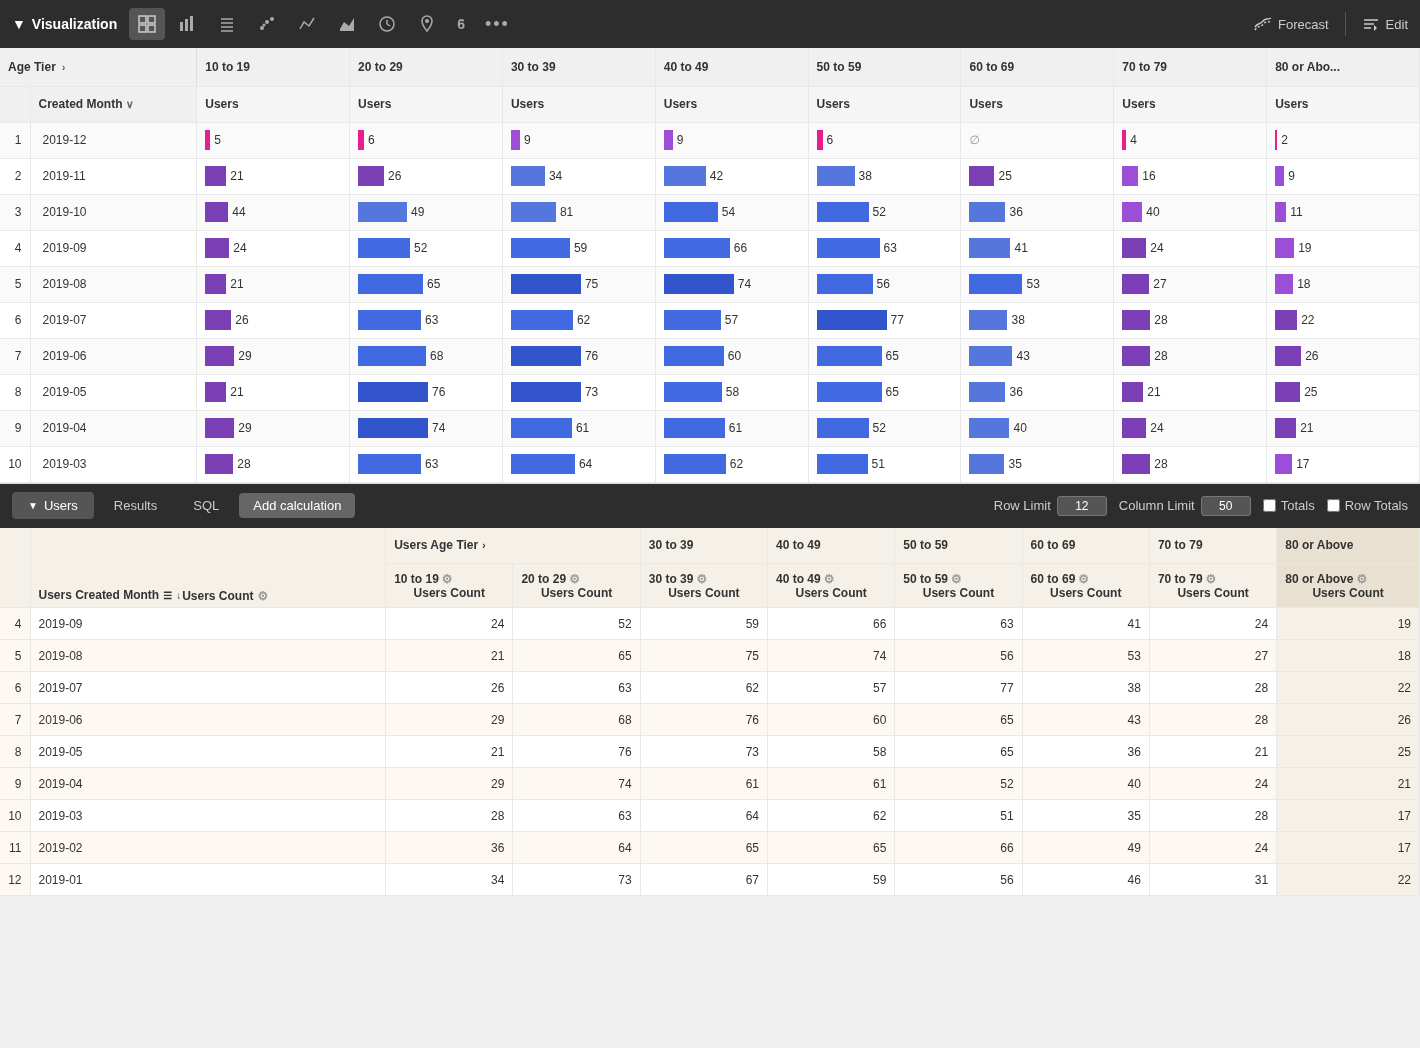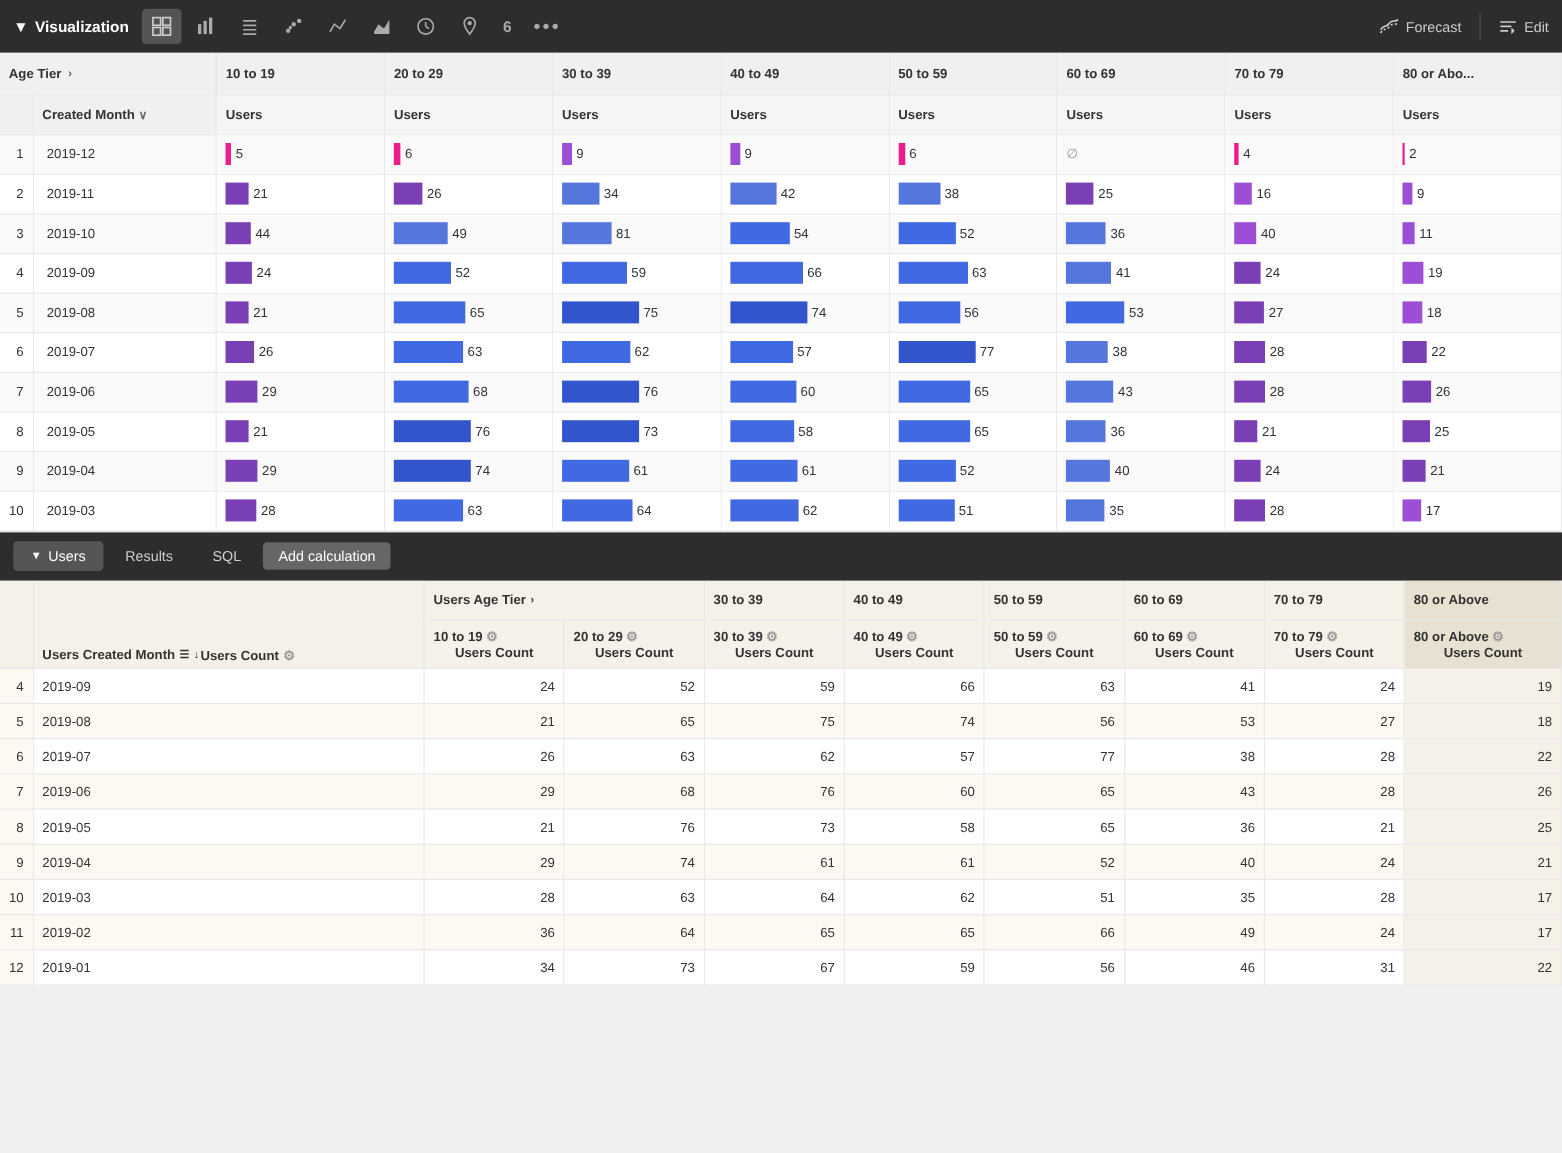--- a/index.html
+++ b/index.html
@@ -724,20 +724,38 @@
       <span class="tab-arrow">▼</span>
       <span>Users</span>
     </div>
     <div class="data-tab">
       <span>Results</span>
     </div>
     <div class="data-tab">
       <span>SQL</span>
     </div>
     <button class="add-calc-btn">Add calculation</button>
+    <div class="data-panel-right">
+      <div class="limit-group">
+        <span>Row Limit</span>
+        <input class="limit-input" type="text" value="12" style="">
+      </div>
+      <div class="limit-group">
+        <span>Column Limit</span>
+        <input class="limit-input" type="text" value="50" style="">
+      </div>
+      <label class="checkbox-group">
+        <input type="checkbox" style="">
+        <span>Totals</span>
+      </label>
+      <label class="checkbox-group">
+        <input type="checkbox" style="">
+        <span>Row Totals</span>
+      </label>
+    </div>
   </div>
 </div>
 
 <div class="results-area">
   <table class="results-table">
     <thead>
       <tr class="results-header-top">
         <th rowspan="2" style="width:30px; background:#f5f0e8"></th>
         <th rowspan="2" style="background:#f5f0e8; min-width:140px; text-align:left; vertical-align:bottom">
           <div style="display:flex;gap:1px">

